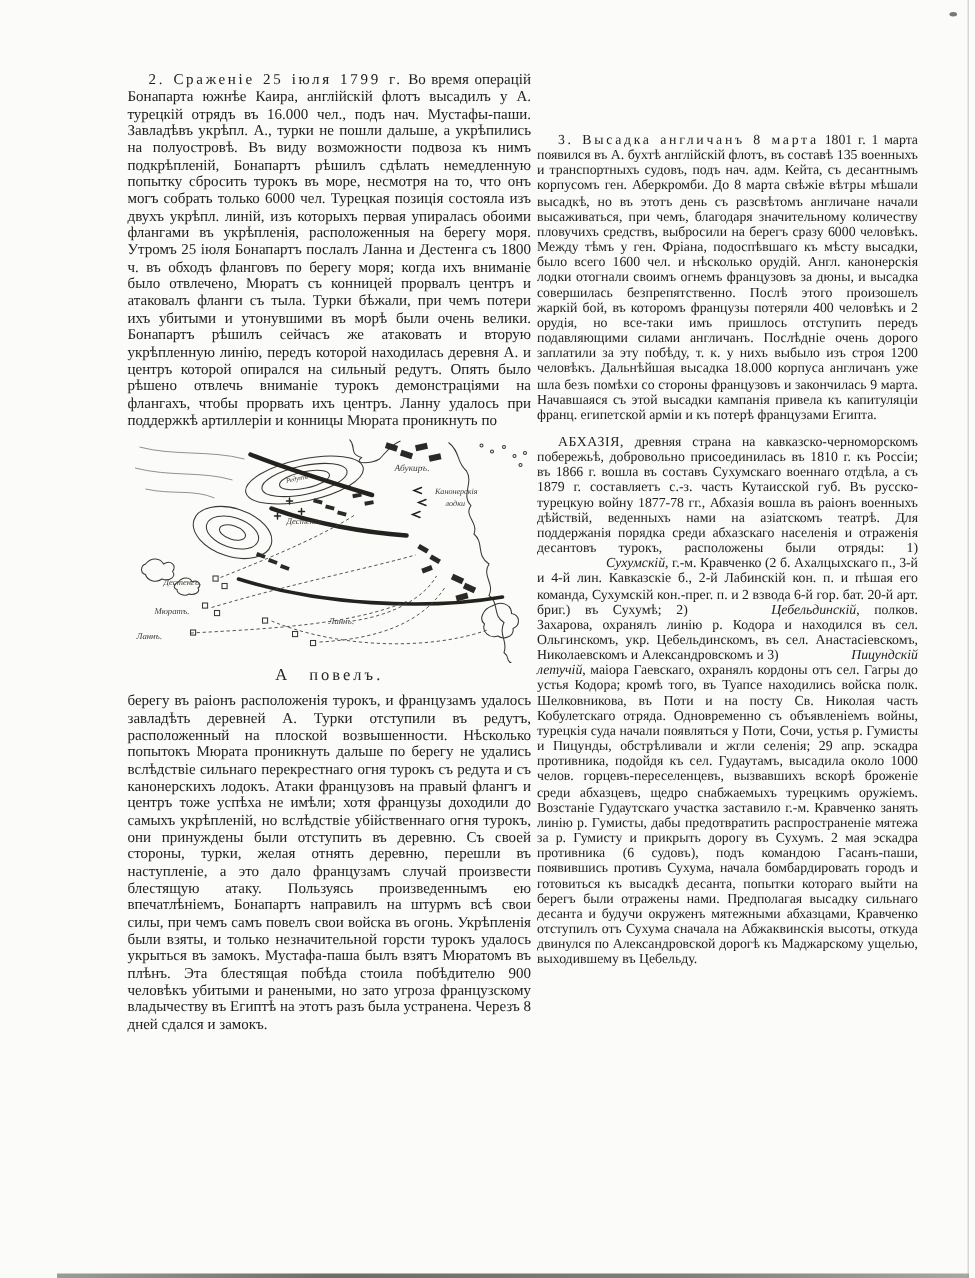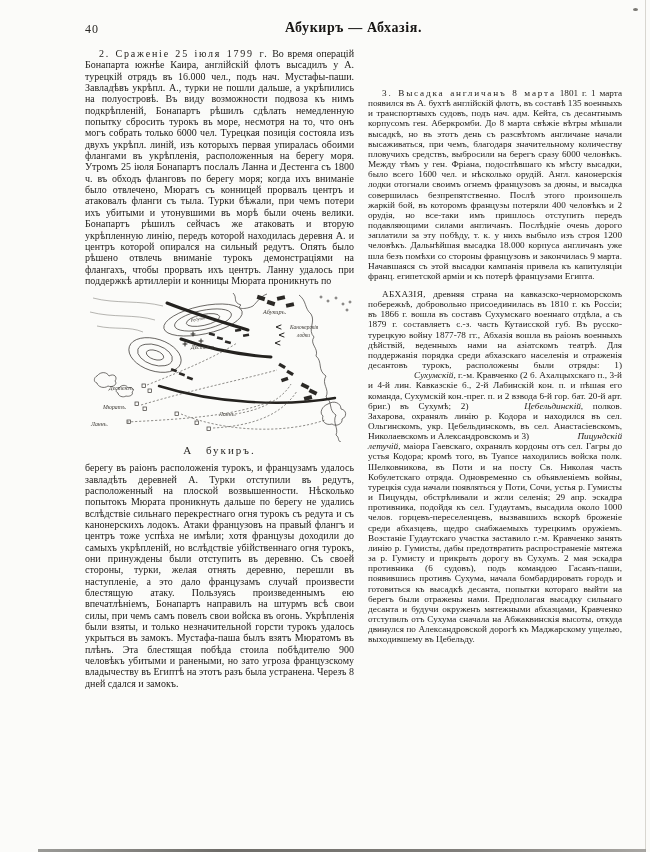--- a/index.html
+++ b/index.html
@@ -14,21 +14,21 @@
   
   .scan-edge-bottom{position:absolute;left:38px;right:4px;bottom:0;height:3px;background:linear-gradient(to right,#8a8a86,#55534f 30%,#6b6965 70%,#9a9894);opacity:.85;}
   .scan-edge-right{position:absolute;top:0;bottom:0;right:4px;width:1px;background:#d8d6d0;}
   .scan-speck{position:absolute;right:12px;top:8px;width:5px;height:3px;background:#7a7873;border-radius:50%;}
 
   .header{position:absolute;top:20px;left:85px;width:537px;height:18px;}
   .pagenum{position:absolute;left:0;top:2px;font-size:12px;letter-spacing:1px;color:#2a2825;}
   .title{position:absolute;left:0;right:0;text-align:center;font-weight:700;font-size:14px;letter-spacing:.6px;color:#181614;}
 
   .columns{position:absolute;top:48px;left:85px;width:537px;display:flex;}
-  .col-left{width:269px;margin-right:14px;}
+  .col-left{width:269px;margin-right:4px;}
   .col-right{width:254px;margin-top:40px;}
 
   .col-left p{font-size:10px;line-height:11.35px;}
   .col-right p{font-size:9.2px;line-height:10.15px;}
   p{margin:0;text-align:justify;text-justify:inter-word;color:#23211e;}
   p.indent{text-indent:14px;}
   p + p.indent{margin-top:8px;}
 
   .seg-sp{letter-spacing:1.8px;}
   .seg-b{font-weight:400;letter-spacing:.4px;}
@@ -43,24 +43,20 @@
   .ink-bold{stroke:#24221f;fill:none;stroke-linecap:round;}
   .dash{stroke:#45423d;fill:none;stroke-width:.6;stroke-dasharray:2.2 1.8;}
   .troop{fill:#2b2926;}
   .map-label{font-family:"Liberation Serif",serif;font-style:italic;fill:#3c3934;}
 </style>
 </head>
 <body>
 
 <div class="page">
 
-  <div class="header">
-    <span class="pagenum">40</span>
-    <div class="title">Абукиръ — Абхазія.</div>
-  </div>
 
   <div class="columns">
 
     <div class="col-left">
       <p class="indent"><span class="seg-sp">2. Сраженіе 25 іюля 1799 г.</span><span> Во время операцій Бонапарта южнѣе Каира, англійскій флотъ высадилъ у А. турецкій отрядъ въ 16.000 чел., подъ нач. Мустафы-паши. Завладѣвъ укрѣпл. А., турки не пошли дальше, а укрѣпились на полуостровѣ. Въ виду возможности подвоза къ нимъ подкрѣпленій, Бонапартъ рѣшилъ сдѣлать немедленную попытку сбросить турокъ въ море, несмотря на то, что онъ могъ собрать только 6000 чел. Турецкая позиція состояла изъ двухъ укрѣпл. линій, изъ которыхъ первая упиралась обоими флангами въ укрѣпленія, расположенныя на берегу моря. Утромъ 25 іюля Бонапартъ послалъ Ланна и Дестенга съ 1800 ч. въ обходъ фланговъ по берегу моря; когда ихъ вниманіе было отвлечено, Мюратъ съ конницей прорвалъ центръ и атаковалъ фланги съ тыла. Турки бѣжали, при чемъ потери ихъ убитыми и утонувшими въ морѣ были очень велики. Бонапартъ рѣшилъ сейчасъ же атаковать и вторую укрѣпленную линію, передъ которой находилась деревня А. и центръ которой опирался на сильный редутъ. Опять было рѣшено отвлечь вниманіе турокъ демонстраціями на флангахъ, чтобы прорвать ихъ центръ. Ланну удалось при поддержкѣ артиллеріи и конницы Мюрата проникнуть по</span></p>
 
       <div class="map-figure">
         <svg class="map-svg" viewBox="0 0 269 150">
 
           <path class="ink" d="M148,1 C153,6 147,10 156,13 C150,18 163,17 168,14 C172,10 176,4 182,2
@@ -160,21 +156,21 @@
           <text class="map-label" x="178" y="22" font-size="6.2">Абукиръ.</text>
           <text class="map-label" x="205" y="37" font-size="5.4">Канонерскія</text>
           <text class="map-label" x="212" y="45" font-size="5.4">лодки</text>
           <text class="map-label" x="106" y="30" font-size="4.6" transform="rotate(-12 106 30)">Редутъ</text>
           <text class="map-label" x="106" y="57" font-size="5.8">Дестенгъ.</text>
           <text class="map-label" x="24" y="98" font-size="5.8">Дестенгъ.</text>
           <text class="map-label" x="18" y="117" font-size="5.8">Мюратъ.</text>
           <text class="map-label" x="6" y="134" font-size="5.8">Ланнъ.</text>
           <text class="map-label" x="134" y="124" font-size="5.8">Ланнъ.</text>
         </svg>
-        <div class="map-caption">А букиръ.</div>
+        <div class="map-caption">А повелъ.</div>
       </div>
 
       <p>берегу въ раіонъ расположенія турокъ, и французамъ удалось завладѣть деревней А. Турки отступили въ редутъ, расположенный на плоской возвышенности. Нѣсколько попытокъ Мюрата проникнуть дальше по берегу не удались вслѣдствіе сильнаго перекрестнаго огня турокъ съ редута и съ канонерскихъ лодокъ. Атаки французовъ на правый флангъ и центръ тоже успѣха не имѣли; хотя французы доходили до самыхъ укрѣпленій, но вслѣдствіе убійственнаго огня турокъ, они принуждены были отступить въ деревню. Съ своей стороны, турки, желая отнять деревню, перешли въ наступленіе, а это дало французамъ случай произвести блестящую атаку. Пользуясь произведеннымъ ею впечатлѣніемъ, Бонапартъ направилъ на штурмъ всѣ свои силы, при чемъ самъ повелъ свои войска въ огонь. Укрѣпленія были взяты, и только незначительной горсти турокъ удалось укрыться въ замокъ. Мустафа-паша былъ взятъ Мюратомъ въ плѣнъ. Эта блестящая побѣда стоила побѣдителю 900 человѣкъ убитыми и ранеными, но зато угроза французскому владычеству въ Египтѣ на этотъ разъ была устранена. Черезъ 8 дней сдался и замокъ.</p>
     </div>
 
     <div class="col-right">
       <p class="indent"><span class="seg-sp">3. Высадка англичанъ 8 марта</span><span> 1801 г. 1 марта появился въ А. бухтѣ англійскій флотъ, въ составѣ 135 военныхъ и транспортныхъ судовъ, подъ нач. адм. Кейта, съ десантнымъ корпусомъ ген. Аберкромби. До 8 марта свѣжіе вѣтры мѣшали высадкѣ, но въ этотъ день съ разсвѣтомъ англичане начали высаживаться, при чемъ, благодаря значительному количеству пловучихъ средствъ, выбросили на берегъ сразу 6000 человѣкъ. Между тѣмъ у ген. Фріана, подоспѣвшаго къ мѣсту высадки, было всего 1600 чел. и нѣсколько орудій. Англ. канонерскія лодки отогнали своимъ огнемъ французовъ за дюны, и высадка совершилась безпрепятственно. Послѣ этого произошелъ жаркій бой, въ которомъ французы потеряли 400 человѣкъ и 2 орудія, но все-таки имъ пришлось отступить передъ подавляющими силами англичанъ. Послѣдніе очень дорого заплатили за эту побѣду, т. к. у нихъ выбыло изъ строя 1200 человѣкъ. Дальнѣйшая высадка 18.000 корпуса англичанъ уже шла безъ помѣхи со стороны французовъ и закончилась 9 марта. Начавшаяся съ этой высадки кампанія привела къ капитуляціи франц. египетской арміи и къ потерѣ французами Египта.</span></p>
       <p class="indent"><span class="seg-b">АБХАЗІЯ,</span><span> древняя страна на кавказско-черноморскомъ побережьѣ, добровольно присоединилась въ 1810 г. къ Россіи; въ 1866 г. вошла въ составъ Сухумскаго военнаго отдѣла, а съ 1879 г. составляетъ с.-з. часть Кутаисской губ. Въ русско-турецкую войну 1877-78 гг., Абхазія вошла въ раіонъ военныхъ дѣйствій, веденныхъ нами на азіатскомъ театрѣ. Для поддержанія порядка среди абхазскаго населенія и отраженія десантовъ турокъ, расположены были отряды: 1) </span><span class="seg-i">Сухумскій</span><span>, г.-м. Кравченко (2 б. Ахалцыхскаго п., 3-й и 4-й лин. Кавказскіе б., 2-й Лабинскій кон. п. и пѣшая его команда, Сухумскій кон.-прег. п. и 2 взвода 6-й гор. бат. 20-й арт. бриг.) въ Сухумѣ; 2) </span><span class="seg-i">Цебельдинскій</span><span>, полков. Захарова, охранялъ линію р. Кодора и находился въ сел. Ольгинскомъ, укр. Цебельдинскомъ, въ сел. Анастасіевскомъ, Николаевскомъ и Александровскомъ и 3) </span><span class="seg-i">Пицундскій летучій</span><span>, маіора Гаевскаго, охранялъ кордоны отъ сел. Гагры до устья Кодора; кромѣ того, въ Туапсе находились войска полк. Шелковникова, въ Поти и на посту Св. Николая часть Кобулетскаго отряда. Одновременно съ объявленіемъ войны, турецкія суда начали появляться у Поти, Сочи, устья р. Гумисты и Пицунды, обстрѣливали и жгли селенія; 29 апр. эскадра противника, подойдя къ сел. Гудаутамъ, высадила около 1000 челов. горцевъ-переселенцевъ, вызвавшихъ вскорѣ броженіе среди абхазцевъ, щедро снабжаемыхъ турецкимъ оружіемъ. Возстаніе Гудаутскаго участка заставило г.-м. Кравченко занять линію р. Гумисты, дабы предотвратить распространеніе мятежа за р. Гумисту и прикрыть дорогу въ Сухумъ. 2 мая эскадра противника (6 судовъ), подъ командою Гасанъ-паши, появившись противъ Сухума, начала бомбардировать городъ и готовиться къ высадкѣ десанта, попытки котораго выйти на берегъ были отражены нами. Предполагая высадку сильнаго десанта и будучи окруженъ мятежными абхазцами, Кравченко отступилъ отъ Сухума сначала на Абжаквинскія высоты, откуда двинулся по Александровской дорогѣ къ Маджарскому ущелью, выходившему въ Цебельду.</span></p>
     </div>
 

